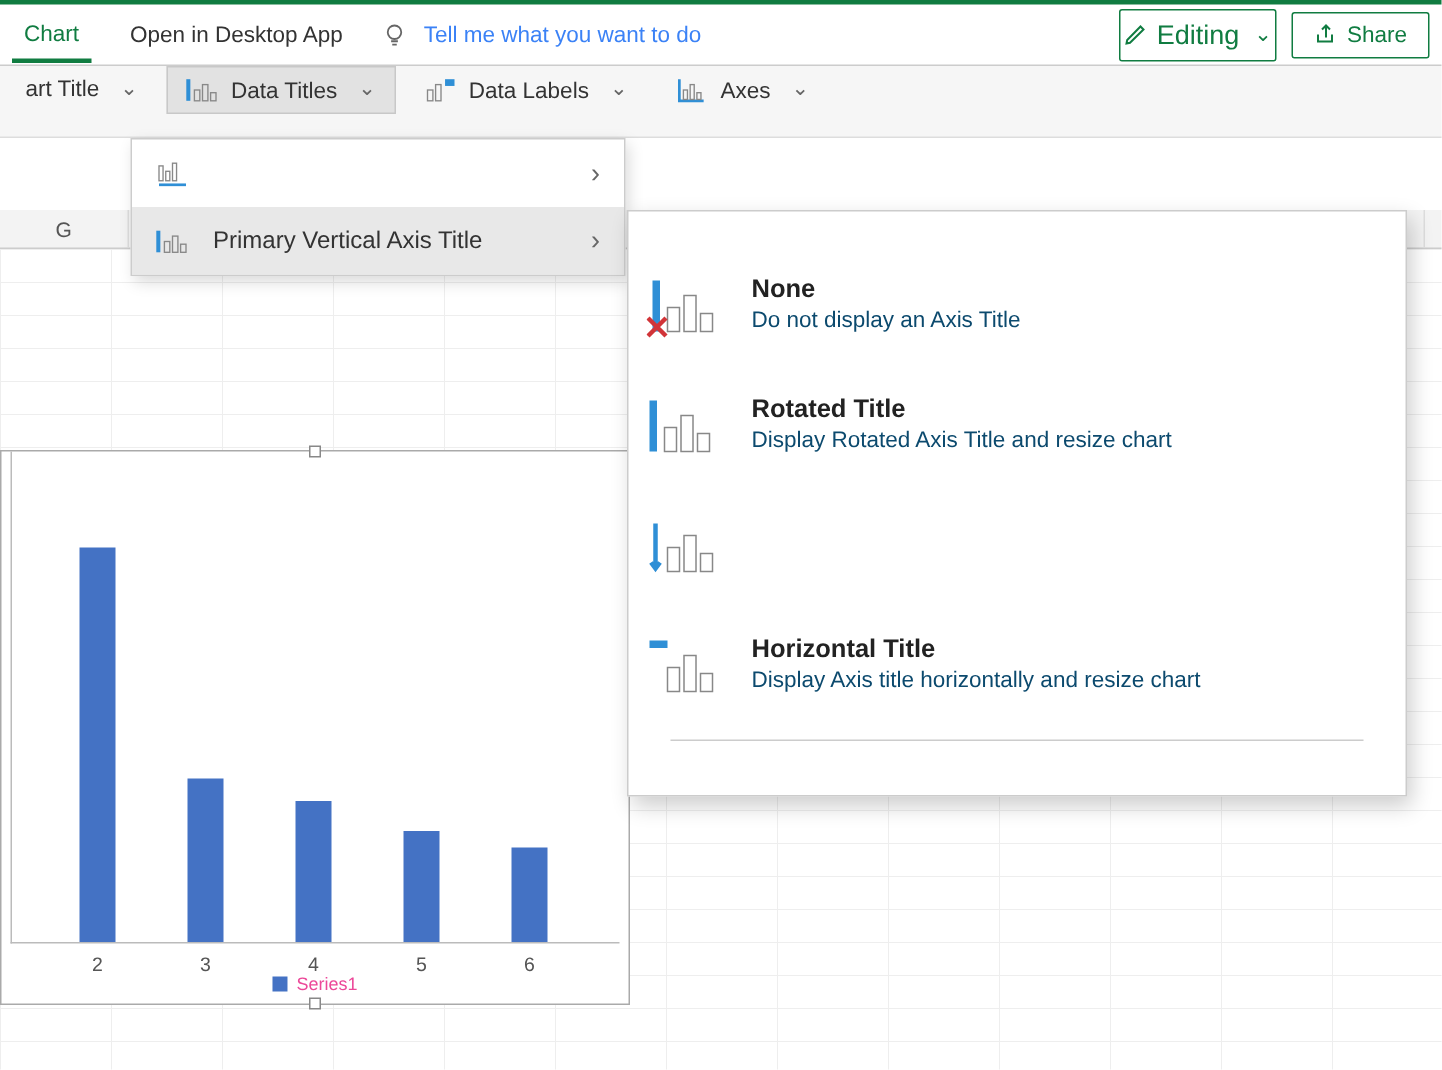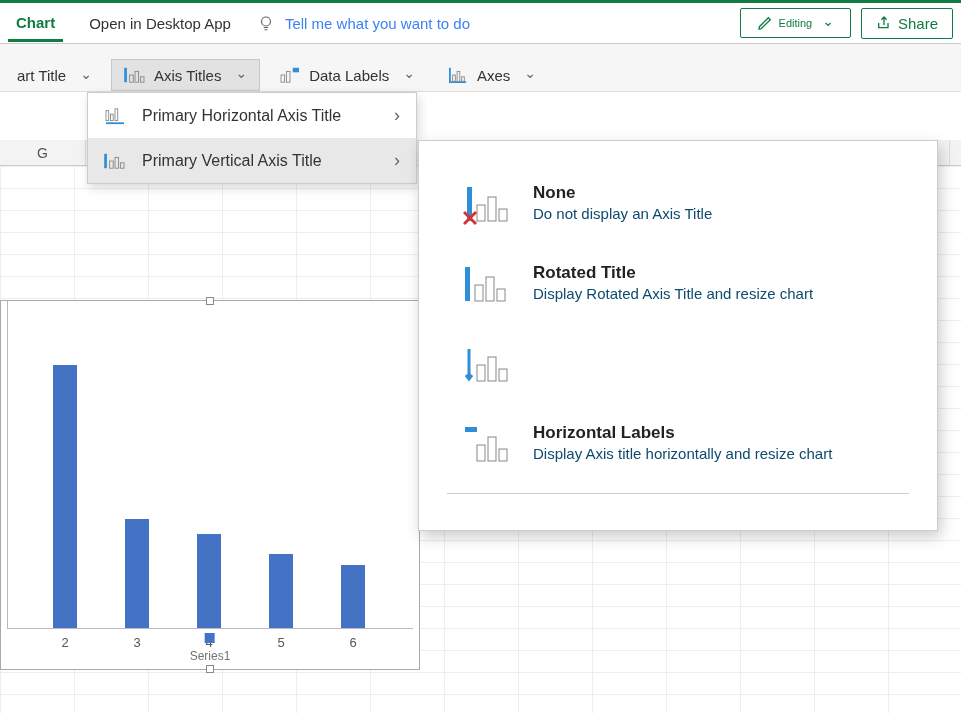--- a/index.html
+++ b/index.html
@@ -1,62 +1,62 @@
 <!DOCTYPE html>
 <html><head>
 <meta charset="utf-8">
 <style>
   * { box-sizing: border-box; margin: 0; padding: 0; font-family: "Segoe UI", Arial, sans-serif; }
   body { width: 961px; height: 713px; background: #fff; overflow: hidden; position: relative; }
 
   
   .top-tabs { height: 44px; border-bottom: 1px solid #ccc; border-top: 3px solid #107c41; display: flex; align-items: center; padding: 0 8px; gap: 18px; position: relative; }
-  .tab-chart { color: #107c41; font-weight: 700; font-size: 15px; border-bottom: 3px solid #107c41; padding: 10px 8px 8px; }
+  .tab-chart { color: #107c41; font-weight: 400; font-size: 15px; border-bottom: 3px solid #107c41; padding: 10px 8px 8px; }
   .tab-link { color: #333; font-size: 15px; padding: 8px; cursor: pointer; }
   .tell-me { display:flex; align-items:center; gap:10px; color:#3b82f6; font-size:15px; }
   .top-right { margin-left: auto; display: flex; gap: 10px; align-items: center; }
-  .btn-edit { border: 1px solid #107c41; color: #107c41; padding: 6px 16px; font-size: 11px; border-radius: 2px; display:flex; align-items:center; gap:6px; cursor:pointer; }
+  .btn-edit { border: 1px solid #107c41; color: #107c41; padding: 6px 2px; font-size: 18px; border-radius: 2px; display:flex; align-items:center; gap:6px; cursor:pointer; }
   .btn-share { border: 1px solid #107c41; color: #107c41; padding: 6px 14px; font-size: 15px; border-radius: 2px; display:flex; align-items:center; gap:6px; cursor:pointer; }
   .chev::after { content:"⌄"; font-size:14px; color:inherit; margin-left:4px; position:relative; top:-2px;}
 
   
-  .ribbon-row { height: 48px; display:flex; align-items:flex-end; gap: 6px; background:#f6f6f6; padding: 0 4px; border-bottom:1px solid #ddd; position:relative; }
+  .ribbon-row { height: 48px; display:flex; align-items:flex-start; gap: 6px; background:#f6f6f6; padding: 0 4px; border-bottom:1px solid #ddd; position:relative; }
   .rbtn { display:flex; align-items:center; gap:8px; padding:6px 12px; font-size:15px; color:#333; cursor:pointer; border:1px solid transparent; }
   .rbtn.active { background:#e2e2e2; border:1px solid #c8c8c8; }
   .rbtn .ricon { width:22px; height:18px; display:inline-block; }
   .chevdown::after { content:"⌄"; font-size:14px; color:#666; margin-left:6px; position:relative; top:-2px; }
 
   
   .menu1 { position:absolute; left:87px; top:92px; width:330px; background:#fff; border:1px solid #ccc; box-shadow: 2px 4px 10px rgba(0,0,0,0.15); z-index:5; }
   .menu1 .mitem { display:flex; align-items:center; gap:16px; padding:12px 16px; font-size:16px; color:#333; cursor:pointer; }
   .menu1 .mitem.active { background:#e8e8e8; }
   .menu1 .mitem .arrow { margin-left:auto; color:#666; font-size:18px; }
 
   
   .menu2 { position:absolute; left:418px; top:140px; width:520px; background:#fff; border:1px solid #ccc; box-shadow: 3px 6px 14px rgba(0,0,0,0.2); z-index:6; padding: 24px 0 28px 0; }
-  .opt { display:flex; align-items:flex-start; gap:22px; padding: 18px 44px; cursor:pointer; }
+  .opt { display:flex; align-items:flex-start; gap:22px; padding: 18px 12px; cursor:pointer; }
   .opt .oicon { width:48px; height:44px; flex-shrink:0; }
   .opt .otitle { font-weight:700; font-size:17px; color:#222; }
   .opt .odesc  { font-size:15px; color:#0c4a6e; margin-top:2px; }
   .sep { border-top:1px solid #ccc; margin: 8px 28px; }
 
   
   .headers { position:absolute; top:140px; left:0; right:0; height:26px; background:#f3f3f3; border-bottom:1px solid #ccc; display:flex; }
   .hcell { width:72px; text-align:center; font-size:14px; color:#555; border-right:1px solid #ddd; line-height:26px; }
   .grid { position:absolute; top:166px; left:0; right:0; bottom:0;
           background-image: linear-gradient(to right,#eee 1px, transparent 1px),
                             linear-gradient(to bottom,#eee 1px, transparent 1px);
           background-size: 74px 22px; }
 
   
   .chartbox { position:absolute; left:0; top:300px; width:420px; height:370px; background:#fff; border:1px solid #aaa; }
   .chart-inner { position:absolute; left:6px; right:6px; top:0; bottom:40px; border-left:1px solid #bbb; border-bottom:1px solid #bbb; }
   .bar { position:absolute; bottom:0; width:24px; background:#4472c4; }
   .xlabel { position:absolute; bottom:20px; font-size:13px; color:#555; transform:translateX(-50%); }
-  .legend { position:absolute; bottom:0px; left:50%; transform:translateX(-50%); font-size:12px; color:#737373; display:flex; align-items:center; gap:6px; padding-bottom:6px;flex-direction:column;}
+  .legend { position:absolute; bottom:0px; left:50%; transform:translateX(-50%); font-size:12px; color:#ec4899; display:flex; align-items:center; gap:6px; padding-bottom:6px;}
   .legend .sq { width:10px; height:10px; background:#4472c4; display:inline-block; }
   .handle { position:absolute; width:8px; height:8px; background:#fff; border:1px solid #888; }
   .bulb { width:18px; height:18px; }
 </style>
 </head>
 <body>
 
 <div class="top-tabs">
   <div class="tab-chart">Chart</div>
   <div class="tab-link">Open in Desktop App</div>
@@ -88,21 +88,21 @@
   <div class="rbtn chevdown">
     <span>art Title</span>
   </div>
   <div class="rbtn active chevdown">
     <svg class="ricon" viewBox="0 0 24 20" fill="none">
         <rect x="0" y="2" width="3" height="16" fill="#2f8fd6"></rect>
         <rect x="6" y="10" width="4" height="8" stroke="#888"></rect>
         <rect x="12" y="6" width="4" height="12" stroke="#888"></rect>
         <rect x="18" y="12" width="4" height="6" stroke="#888"></rect>
       </svg>
-    <span>Axis Titles</span>
+    <span>Data Titles</span>
   </div>
   <div class="rbtn chevdown">
     <svg class="ricon" viewBox="0 0 24 20" fill="none">
         <rect x="2" y="10" width="4" height="8" stroke="#888"></rect>
         <rect x="8" y="6" width="4" height="12" stroke="#888"></rect>
         <rect x="15" y="2" width="7" height="5" fill="#2f8fd6"></rect>
       </svg>
     <span>Data Labels</span>
   </div>
   <div class="rbtn chevdown">
@@ -155,21 +155,20 @@
 </div>
 
 <div class="menu1">
   <div class="mitem">
     <svg width="22" height="18" viewBox="0 0 24 20" fill="none">
         <rect x="2" y="4" width="3" height="11" stroke="#888"></rect>
         <rect x="7" y="8" width="3" height="7" stroke="#888"></rect>
         <rect x="12" y="2" width="3" height="13" stroke="#888"></rect>
         <rect x="2" y="17" width="20" height="2" fill="#2f8fd6"></rect>
       </svg>
-    <span>Primary Horizontal Axis Title</span>
     <span class="arrow">›</span>
   </div>
   <div class="mitem active">
     <svg width="22" height="18" viewBox="0 0 24 20" fill="none">
         <rect x="0" y="2" width="3" height="16" fill="#2f8fd6"></rect>
         <rect x="6" y="10" width="4" height="8" stroke="#888"></rect>
         <rect x="12" y="6" width="4" height="12" stroke="#888"></rect>
         <rect x="18" y="12" width="4" height="6" stroke="#888"></rect>
       </svg>
     <span>Primary Vertical Axis Title</span>
@@ -212,18 +211,18 @@
     </svg>
   </div>
   <div class="opt">
     <svg class="oicon" viewBox="0 0 48 44" fill="none">
       <rect x="2" y="4" width="12" height="5" fill="#2f8fd6"></rect>
       <rect x="14" y="22" width="8" height="16" stroke="#888"></rect>
         <rect x="25" y="14" width="8" height="24" stroke="#888"></rect>
         <rect x="36" y="26" width="8" height="12" stroke="#888"></rect>
     </svg>
     <div>
-      <div class="otitle">Horizontal Labels</div>
+      <div class="otitle">Horizontal Title</div>
       <div class="odesc">Display Axis title horizontally and resize chart</div>
     </div>
   </div>
   <div class="sep"></div>
 </div>
 
 </body></html>

